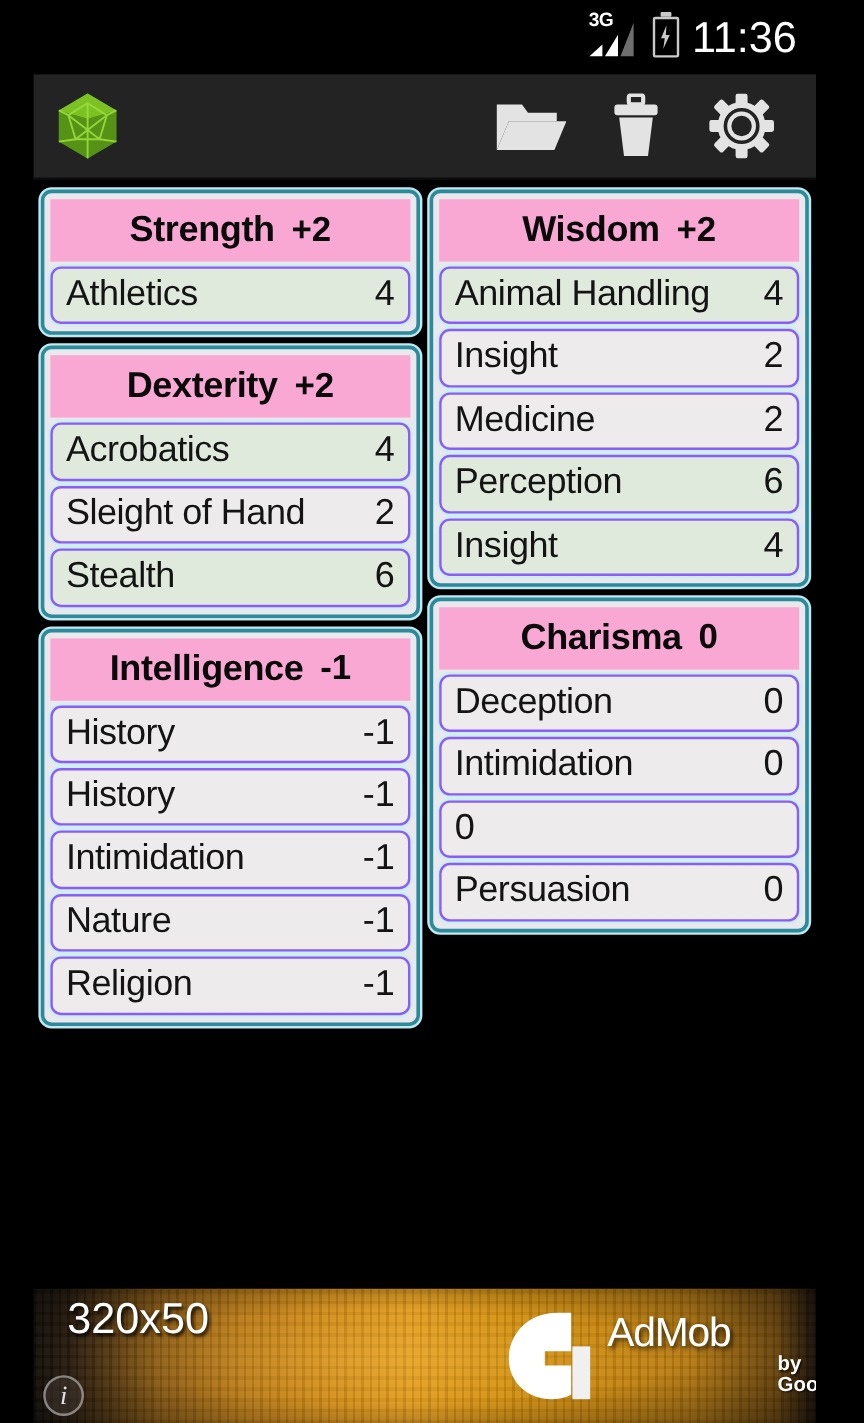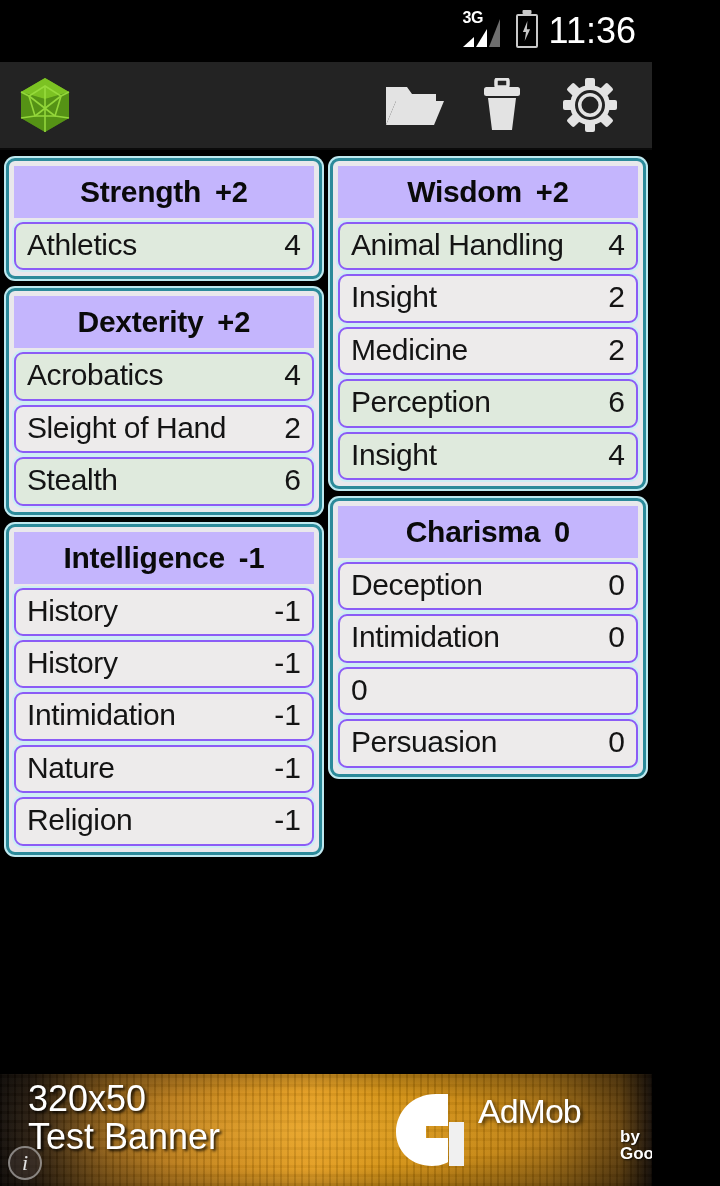--- a/index.html
+++ b/index.html
@@ -12,20 +12,21 @@
     overflow: hidden;
   }
 
   #app {
     position: relative;
     width: 652px;
     height: 1186px;
     background: #000000;
     display: flex;
     flex-direction: column;
+    margin-left: 28px;
   }
 
   
   .status-bar {
     height: 62px;
     background: #000000;
     display: flex;
     align-items: center;
     justify-content: flex-end;
     padding-right: 16px;
@@ -144,25 +145,25 @@
     border: 3px solid #2c8a9a;
     border-radius: 9px;
     box-shadow: 0 0 0 2px #bfe9f0;
     padding: 5px 5px 6px 5px;
     display: flex;
     flex-direction: column;
     gap: 4px;
   }
   .card-header {
     display: flex;
-    align-items: flex-end;
+    align-items: center;
     justify-content: center;
     gap: 14px;
     padding: 9px 4px 9px 4px;
-    background: #c4b5fd;
+    background: #f9a8d4;
   }
   .card-header .ability-name {
     font-size: 30px;
     font-weight: bold;
     color: #0a0a0a;
     letter-spacing: -0.3px;
     white-space: nowrap;
   }
   .card-header .ability-mod {
     font-size: 29px;
@@ -487,21 +488,20 @@
         </div>
       </div>
   </div>
 
   <div class="ad-banner">
     <div class="ad-texture"></div>
     <div class="ad-vignette"></div>
 
     <div class="ad-left-text">
       <span>320x50</span>
-      <span class="l2">Test Banner</span>
     </div>
 
     <div class="ad-info-badge">i</div>
 
     <svg class="ad-logo" viewBox="0 0 72 76">
       <path d="M44,2 C20,2 4,20 4,40 C4,60 20,74 40,74 C50,74 56,70 56,70 L56,46 L34,46 L34,34 L56,34 L56,2 Z" fill="#ffffff"></path>
       <rect x="57" y="30" width="15" height="44" fill="#f0f0f0"></rect>
     </svg>
 
     <div class="ad-brand">AdMob</div>

